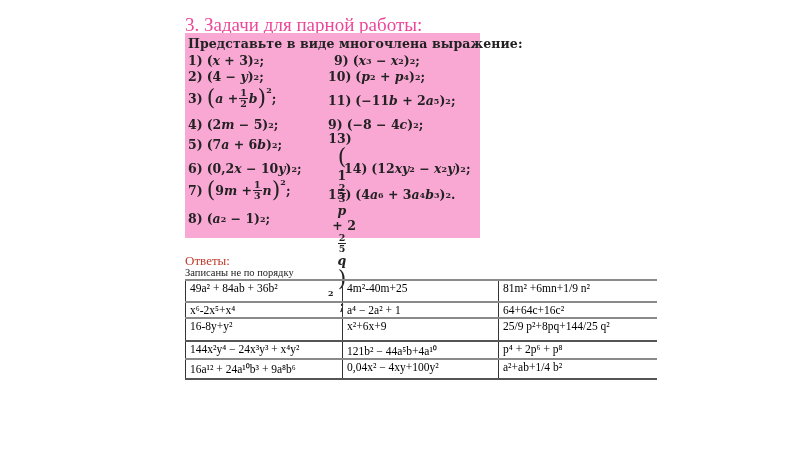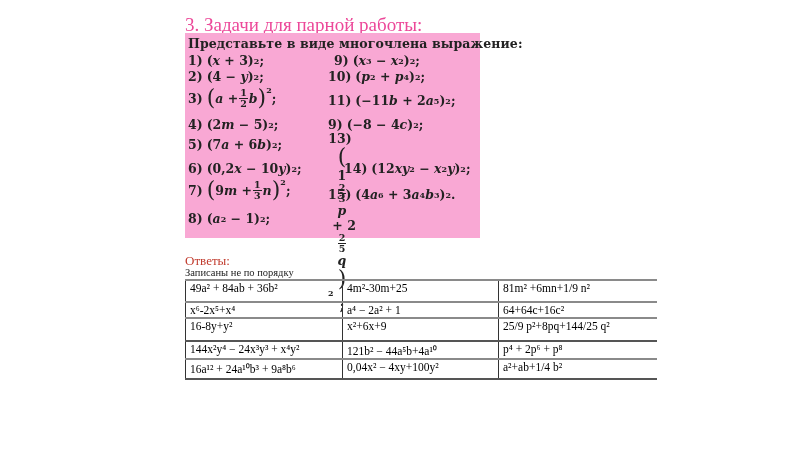--- a/index.html
+++ b/index.html
@@ -137,21 +137,21 @@
   </div>
 </div>
 
 <div class="answers-title">Ответы:</div>
 <div class="answers-note">Записаны не по порядку</div>
 
 <table class="answers">
   <tbody>
       <tr class="r1">
     <td class="c1"><span class="cell">49a² + 84ab + 36b²</span></td>
-    <td class="c2"><span class="cell">4m²-30m+25</span></td>
+    <td class="c2"><span class="cell">4m²-40m+25</span></td>
     <td class="c3 lastcol"><span class="cell">81m² +6mn+1/9 n²</span></td>
   </tr>
   <tr class="r2">
     <td class="c1"><span class="cell">x⁶-2x⁵+x⁴</span></td>
     <td class="c2"><span class="cell">a⁴ − 2a² + 1</span></td>
     <td class="c3 lastcol"><span class="cell">64+64c+16c²</span></td>
   </tr>
   <tr class="r3">
     <td class="c1"><span class="cell">16-8y+y²</span></td>
     <td class="c2"><span class="cell">x²+6x+9</span></td>

